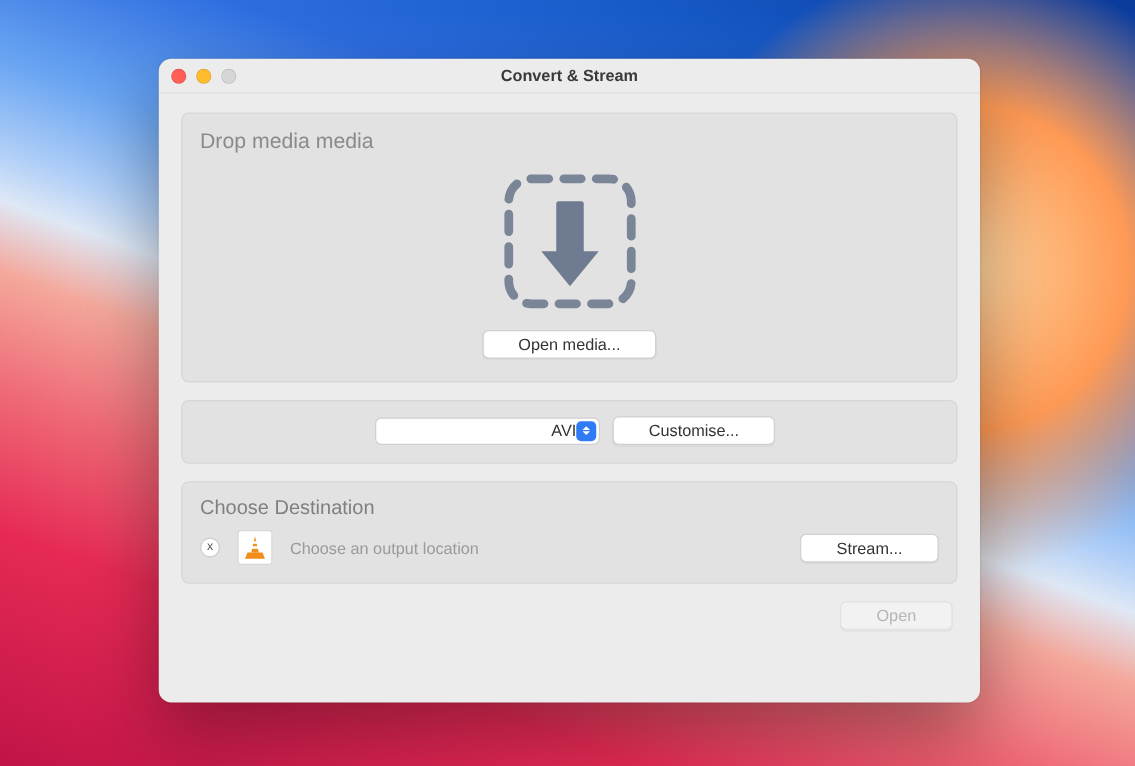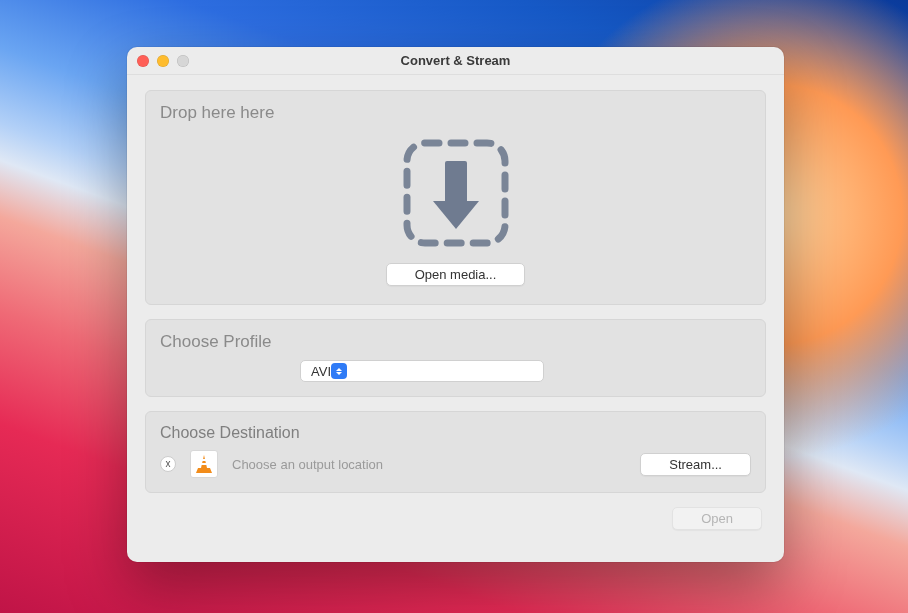--- a/index.html
+++ b/index.html
@@ -59,26 +59,26 @@
     font-size: 13px;
     color: #333;
     box-shadow: 0 1px 1px rgba(0,0,0,0.04);
     cursor: pointer;
     white-space: nowrap;
   }
   .mac-btn.disabled { color: #b5b5b5; background: #f2f2f2; border-color: #e2e2e2; cursor: default; }
 
   .profile-row { display: flex; align-items: center; gap: 10px; padding-left: 140px; }
   .mac-select {
-    width: 244px;
+    width: 180px;
     height: 22px;
     background: #fff;
     border: 1px solid #d0d0d0;
     border-radius: 5px;
-    display: flex; align-items: center; justify-content: flex-start;
+    display: flex; align-items: center; justify-content: flex-end;
     padding: 0 2px 0 10px;
     font-size: 13px; color: #333;
     cursor: pointer;
   }
   .select-caret {
     width: 16px; height: 16px; border-radius: 4px;
     background: #2f7bf6;
     display: flex; flex-direction: column; align-items: center; justify-content: center;
     gap: 1px;
   }
@@ -109,43 +109,43 @@
       <div class="tl red"></div>
       <div class="tl yellow"></div>
       <div class="tl gray"></div>
     </div>
     <div class="titlebar-title">Convert &amp; Stream</div>
   </div>
 
   <div class="content">
 
     <div class="panel drop-area" style="padding-bottom:18px;">
-      <div class="panel-title" style="align-self:flex-start;">Drop here here</div>
+      <div class="panel-title" style="align-self:flex-start;">Drop media media</div>
       <div class="drop-icon">
         <svg width="110" height="112" viewBox="0 0 110 112">
           <rect x="6" y="6" width="98" height="100" rx="18" ry="18" fill="none" stroke="#7a8597" stroke-width="7" stroke-dasharray="14 12" stroke-linecap="round"></rect>
           <g fill="#6f7b90">
             <rect x="44" y="24" width="22" height="44" rx="2"></rect>
             <polygon points="32,64 78,64 55,92"></polygon>
           </g>
         </svg>
       </div>
       <button class="mac-btn">Open media...</button>
     </div>
 
     <div class="panel">
-      <div class="panel-title">Choose Profile</div>
       <div class="profile-row">
         <div class="mac-select">
           <span>AVI</span>
           <span class="select-caret">
             <span class="caret-up"></span>
             <span class="caret-down"></span>
           </span>
         </div>
+        <button class="mac-btn">Customise...</button>
       </div>
     </div>
 
     <div class="panel">
       <div class="panel-title" style="font-size:16px; color:#7f7f7f;">Choose Destination</div>
       <div class="dest-row">
         <div class="close-chip">x</div>
         <div class="cone-icon">
           <svg width="18" height="20" viewBox="0 0 18 20">
             <polygon points="9,1 12,14 6,14" fill="#f28c1a"></polygon>

